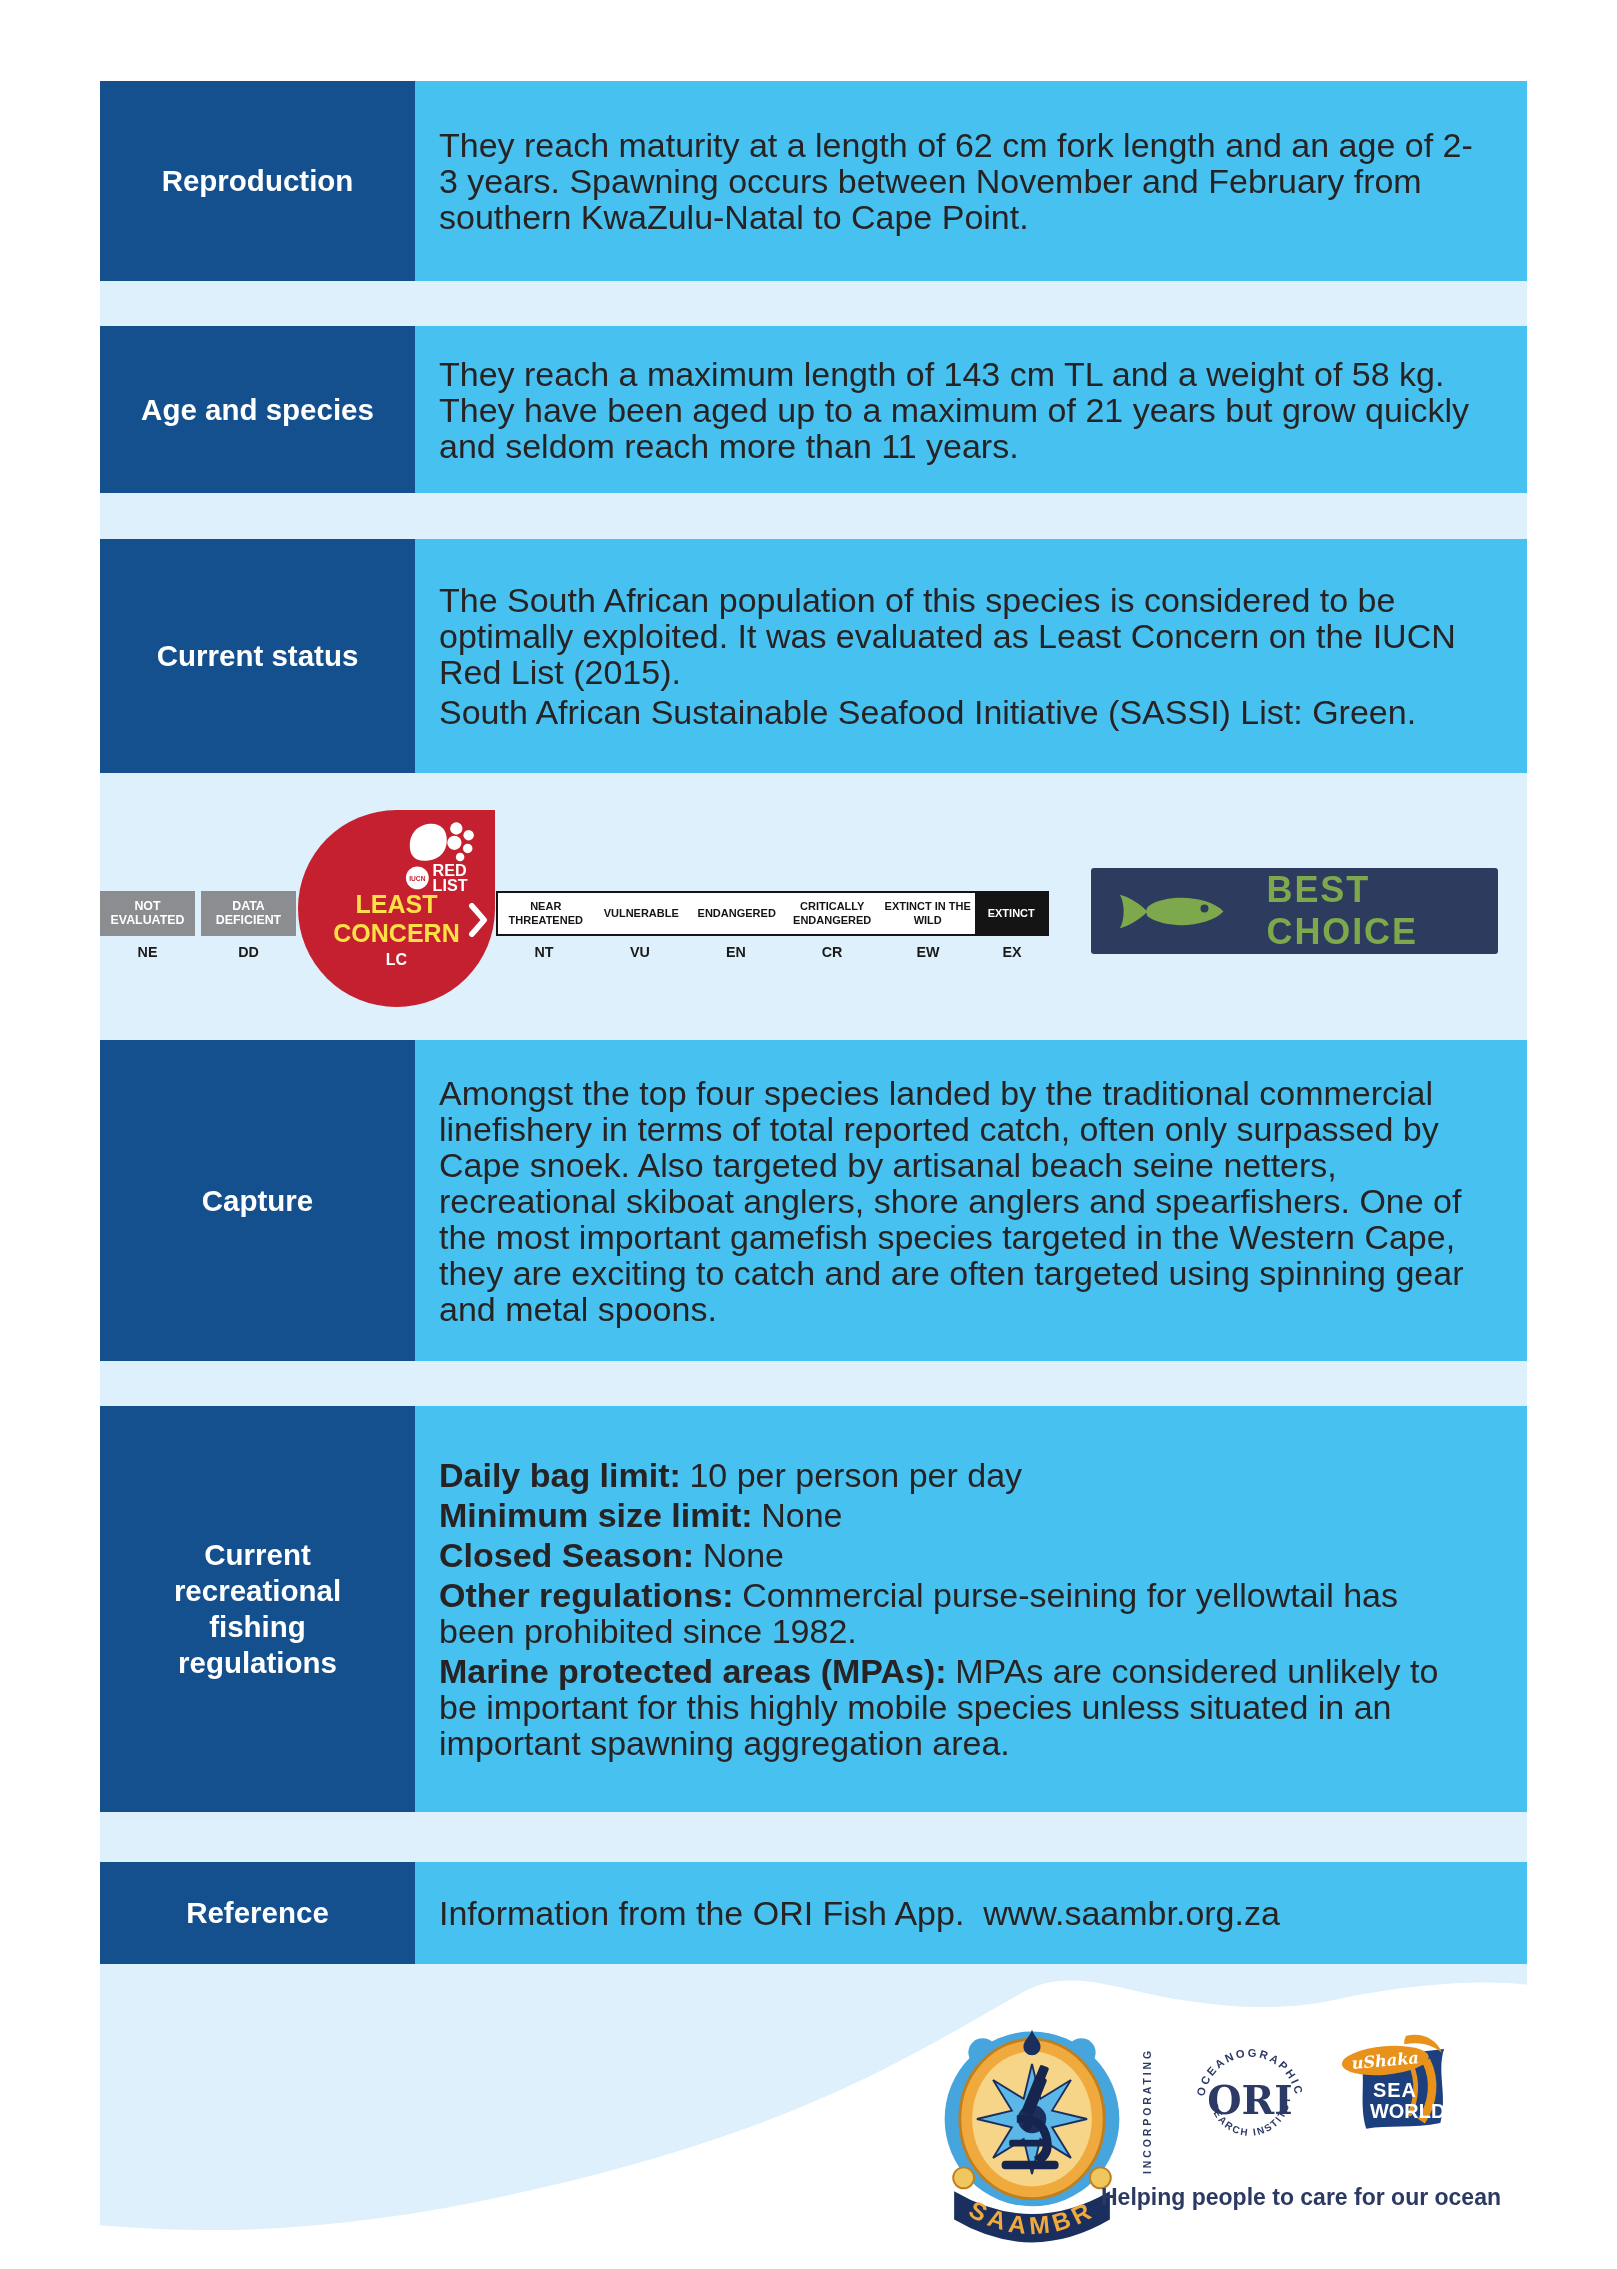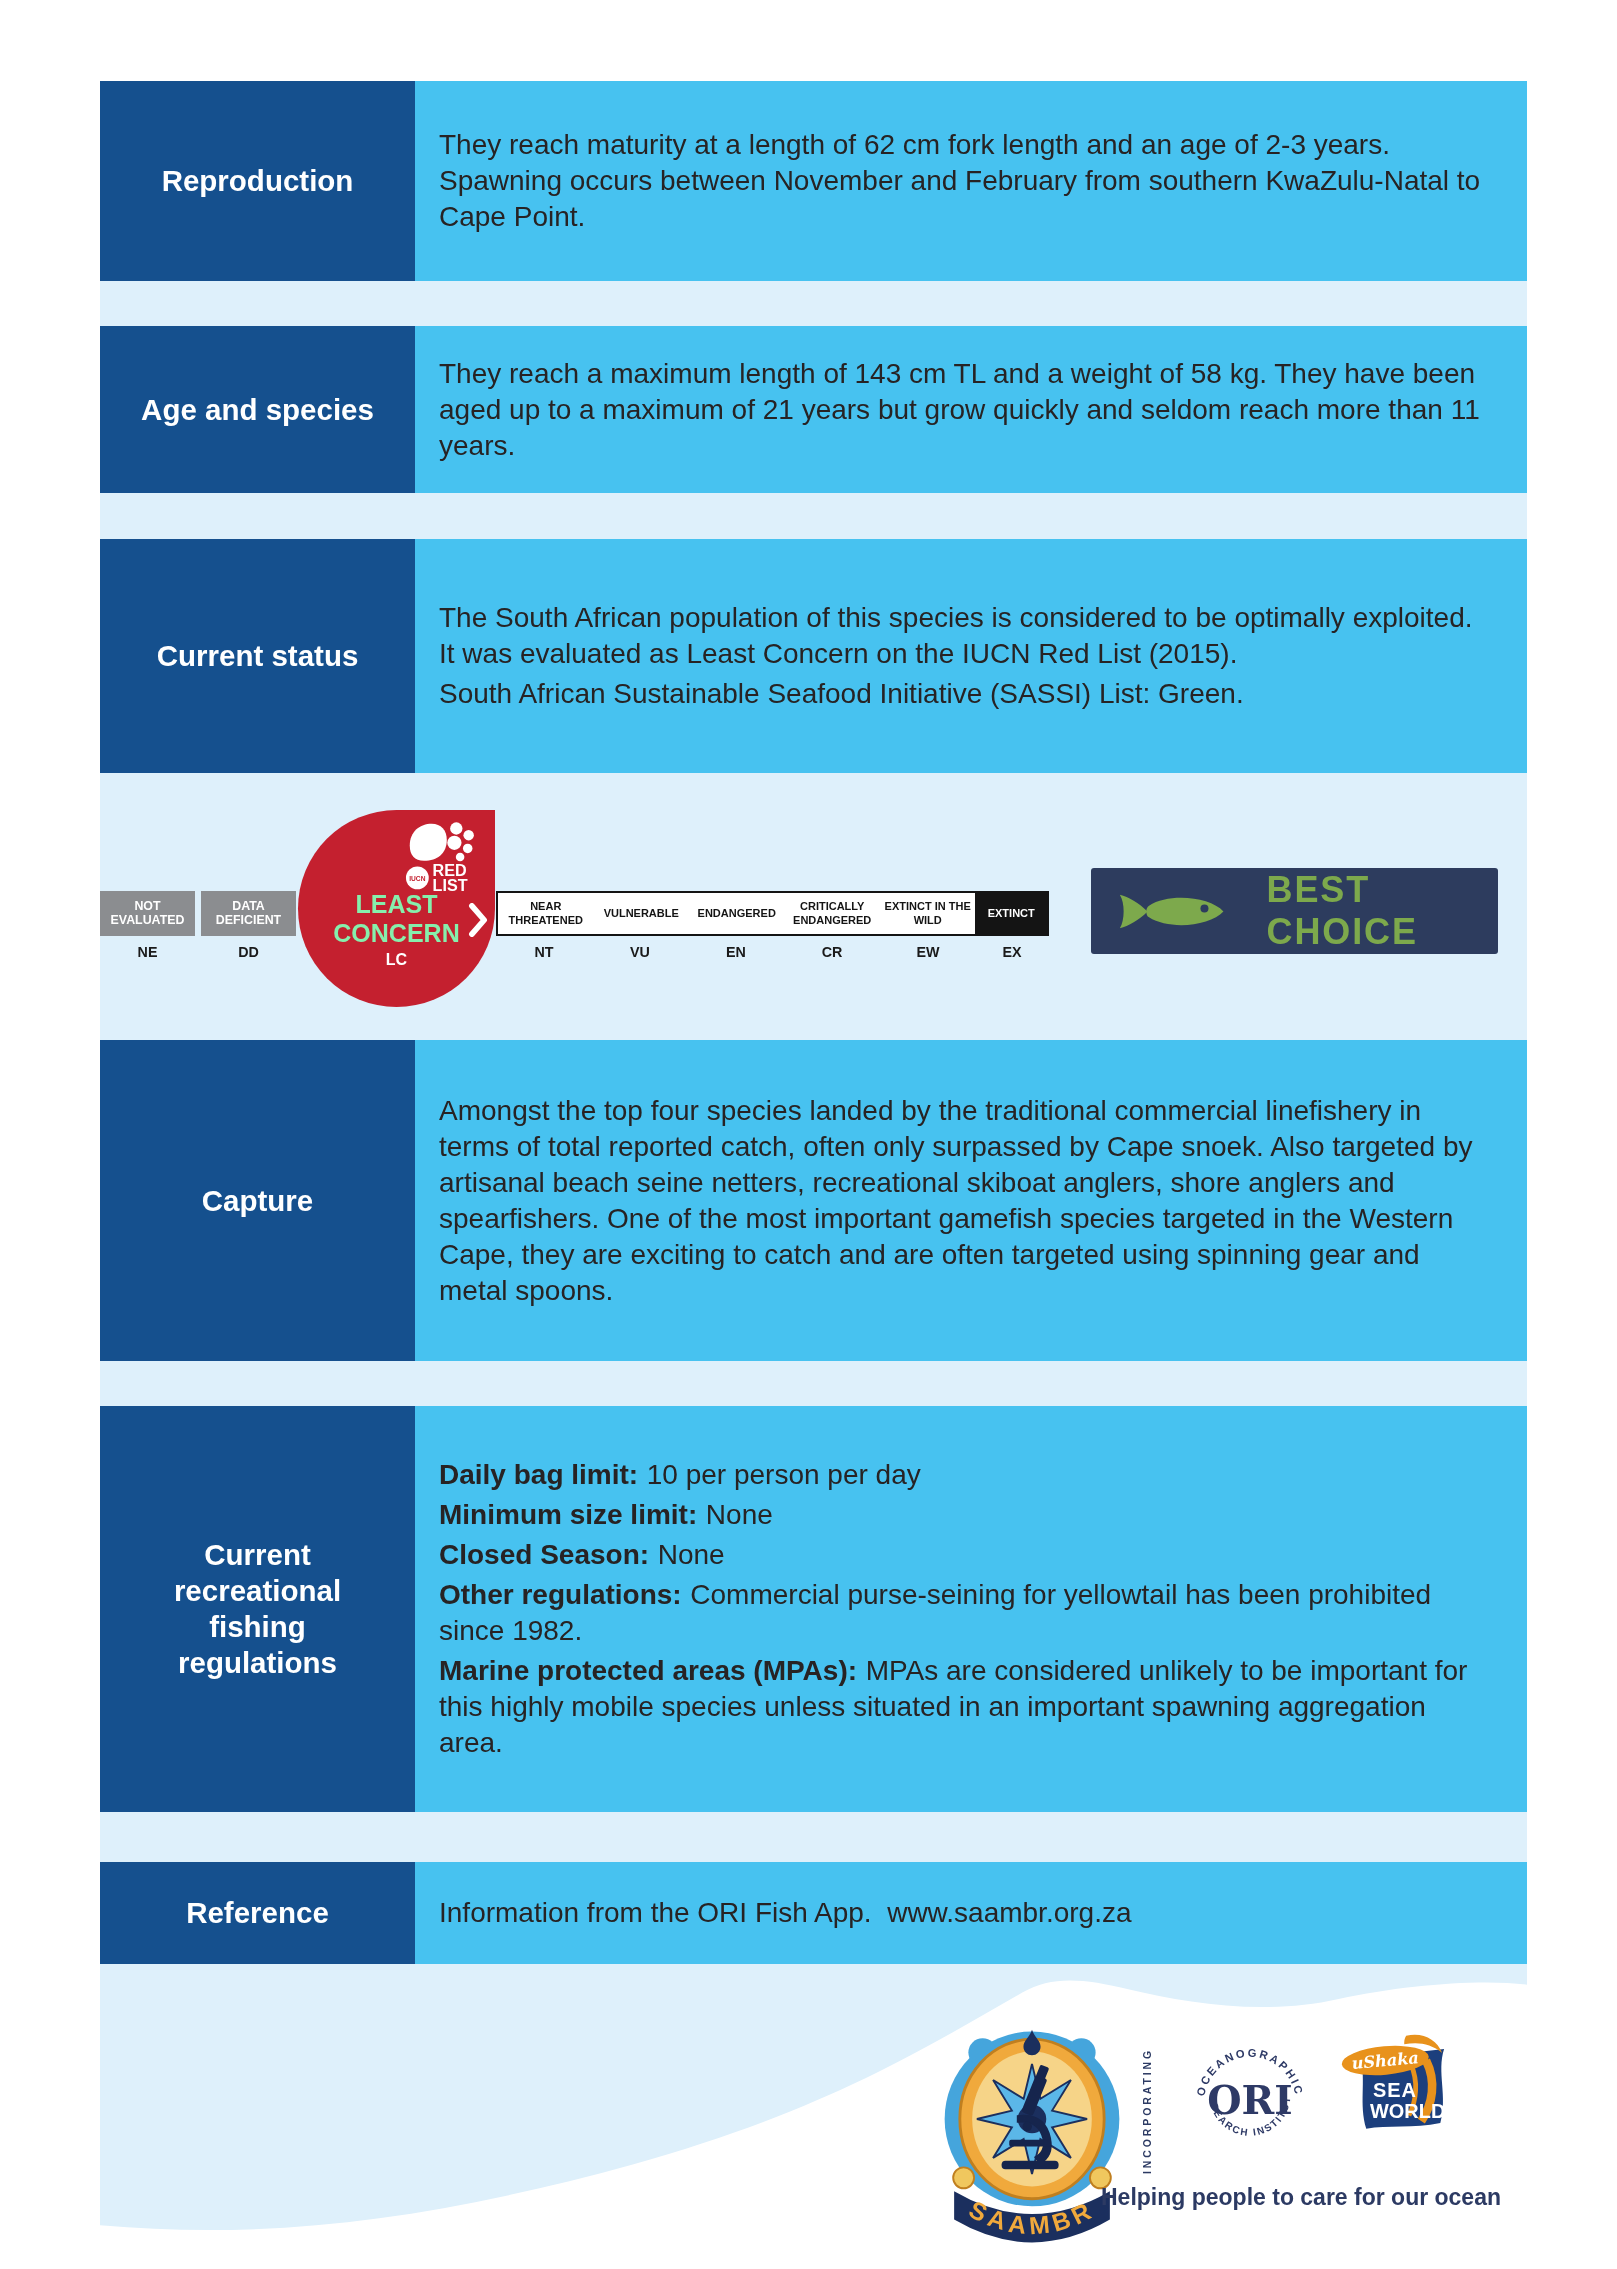--- a/index.html
+++ b/index.html
@@ -7,40 +7,40 @@
   .page { position:relative; width:1618px; height:2269px; background:#ffffff; overflow:hidden; }
 
   .backdrop { position:absolute; left:100px; top:81px; width:1427px; height:2189px; background:#def0fb; }
 
   .row { position:absolute; left:100px; width:1427px; display:flex; }
   .label-cell { width:315px; background:#15508e; color:#ffffff; display:flex; align-items:center;
                 justify-content:center; text-align:center; font-weight:700; font-size:29.5px;
                 padding:0 19px; line-height:36px; }
   .label-cell.pad-label { padding:4px 53px; }
   .content-cell { flex:1; background:#47c2f0; color:#272324; display:flex; flex-direction:column;
-                  justify-content:center; padding:5.7px 44px 5.7px 24px; font-size:28px; line-height:36px; }
+                  justify-content:center; padding:5.7px 44px 5.7px 24px; font-size:34px; line-height:36px; }
   .content-cell p { margin:0; }
   .content-cell p + p { margin-top:4px; }
   .pre { white-space:pre-wrap; }
   .term { font-weight:700; margin-right:8.6px; }
 
   
   .iucn-band { position:absolute; left:100px; top:773px; width:1427px; height:266px; }
   .iucn-graybox { position:absolute; top:118px; width:95px; height:45px; background:#8b8d90;
                   color:#ffffff; font-size:12.4px; font-weight:700; line-height:13.3px; text-align:center;
                   display:flex; align-items:center; justify-content:center; }
   .iucn-bar { position:absolute; left:396px; top:118px; width:553px; height:45px; background:#ffffff;
               border:2.9px solid #141414; display:flex; }
   .iucn-seg { width:96px; display:flex; align-items:center; justify-content:center; text-align:center;
               font-size:11px; font-weight:700; line-height:13.3px; color:#141414; padding:0 1.9px; }
   .iucn-seg.extinct { width:72px; background:#141414; color:#ffffff; }
   .iucn-code { position:absolute; top:171px; font-size:14.3px; font-weight:700; color:#1a1a1a; text-align:center; }
   .lc-shape { position:absolute; left:198px; top:37px; width:197px; height:197px; background:#c4202f;
               border-radius:50% 0 50% 50%; }
-  .lc-text { position:absolute; left:0; right:0; top:80px; text-align:center; color:#86efac;
+  .lc-text { position:absolute; left:0; right:0; top:80px; text-align:center; color:#fde047;
              font-weight:700; font-size:25px; line-height:28.5px; padding:0 27px; }
   .lc-code { position:absolute; left:0; right:0; top:141px; text-align:center; color:#ffffff;
              font-weight:700; font-size:16px; }
   .lc-arrow { position:absolute; right:5.7px; top:93px; }
   .redlist-logo { position:absolute; top:8.6px; right:11.4px; width:82px; height:76px; }
 
   
   .sassi-badge { position:absolute; left:991px; top:95px; width:407px; height:86px; background:#2d3c5e;
                  border-radius:3px; display:flex; align-items:center; }
   .sassi-fish { margin-left:23px; }

